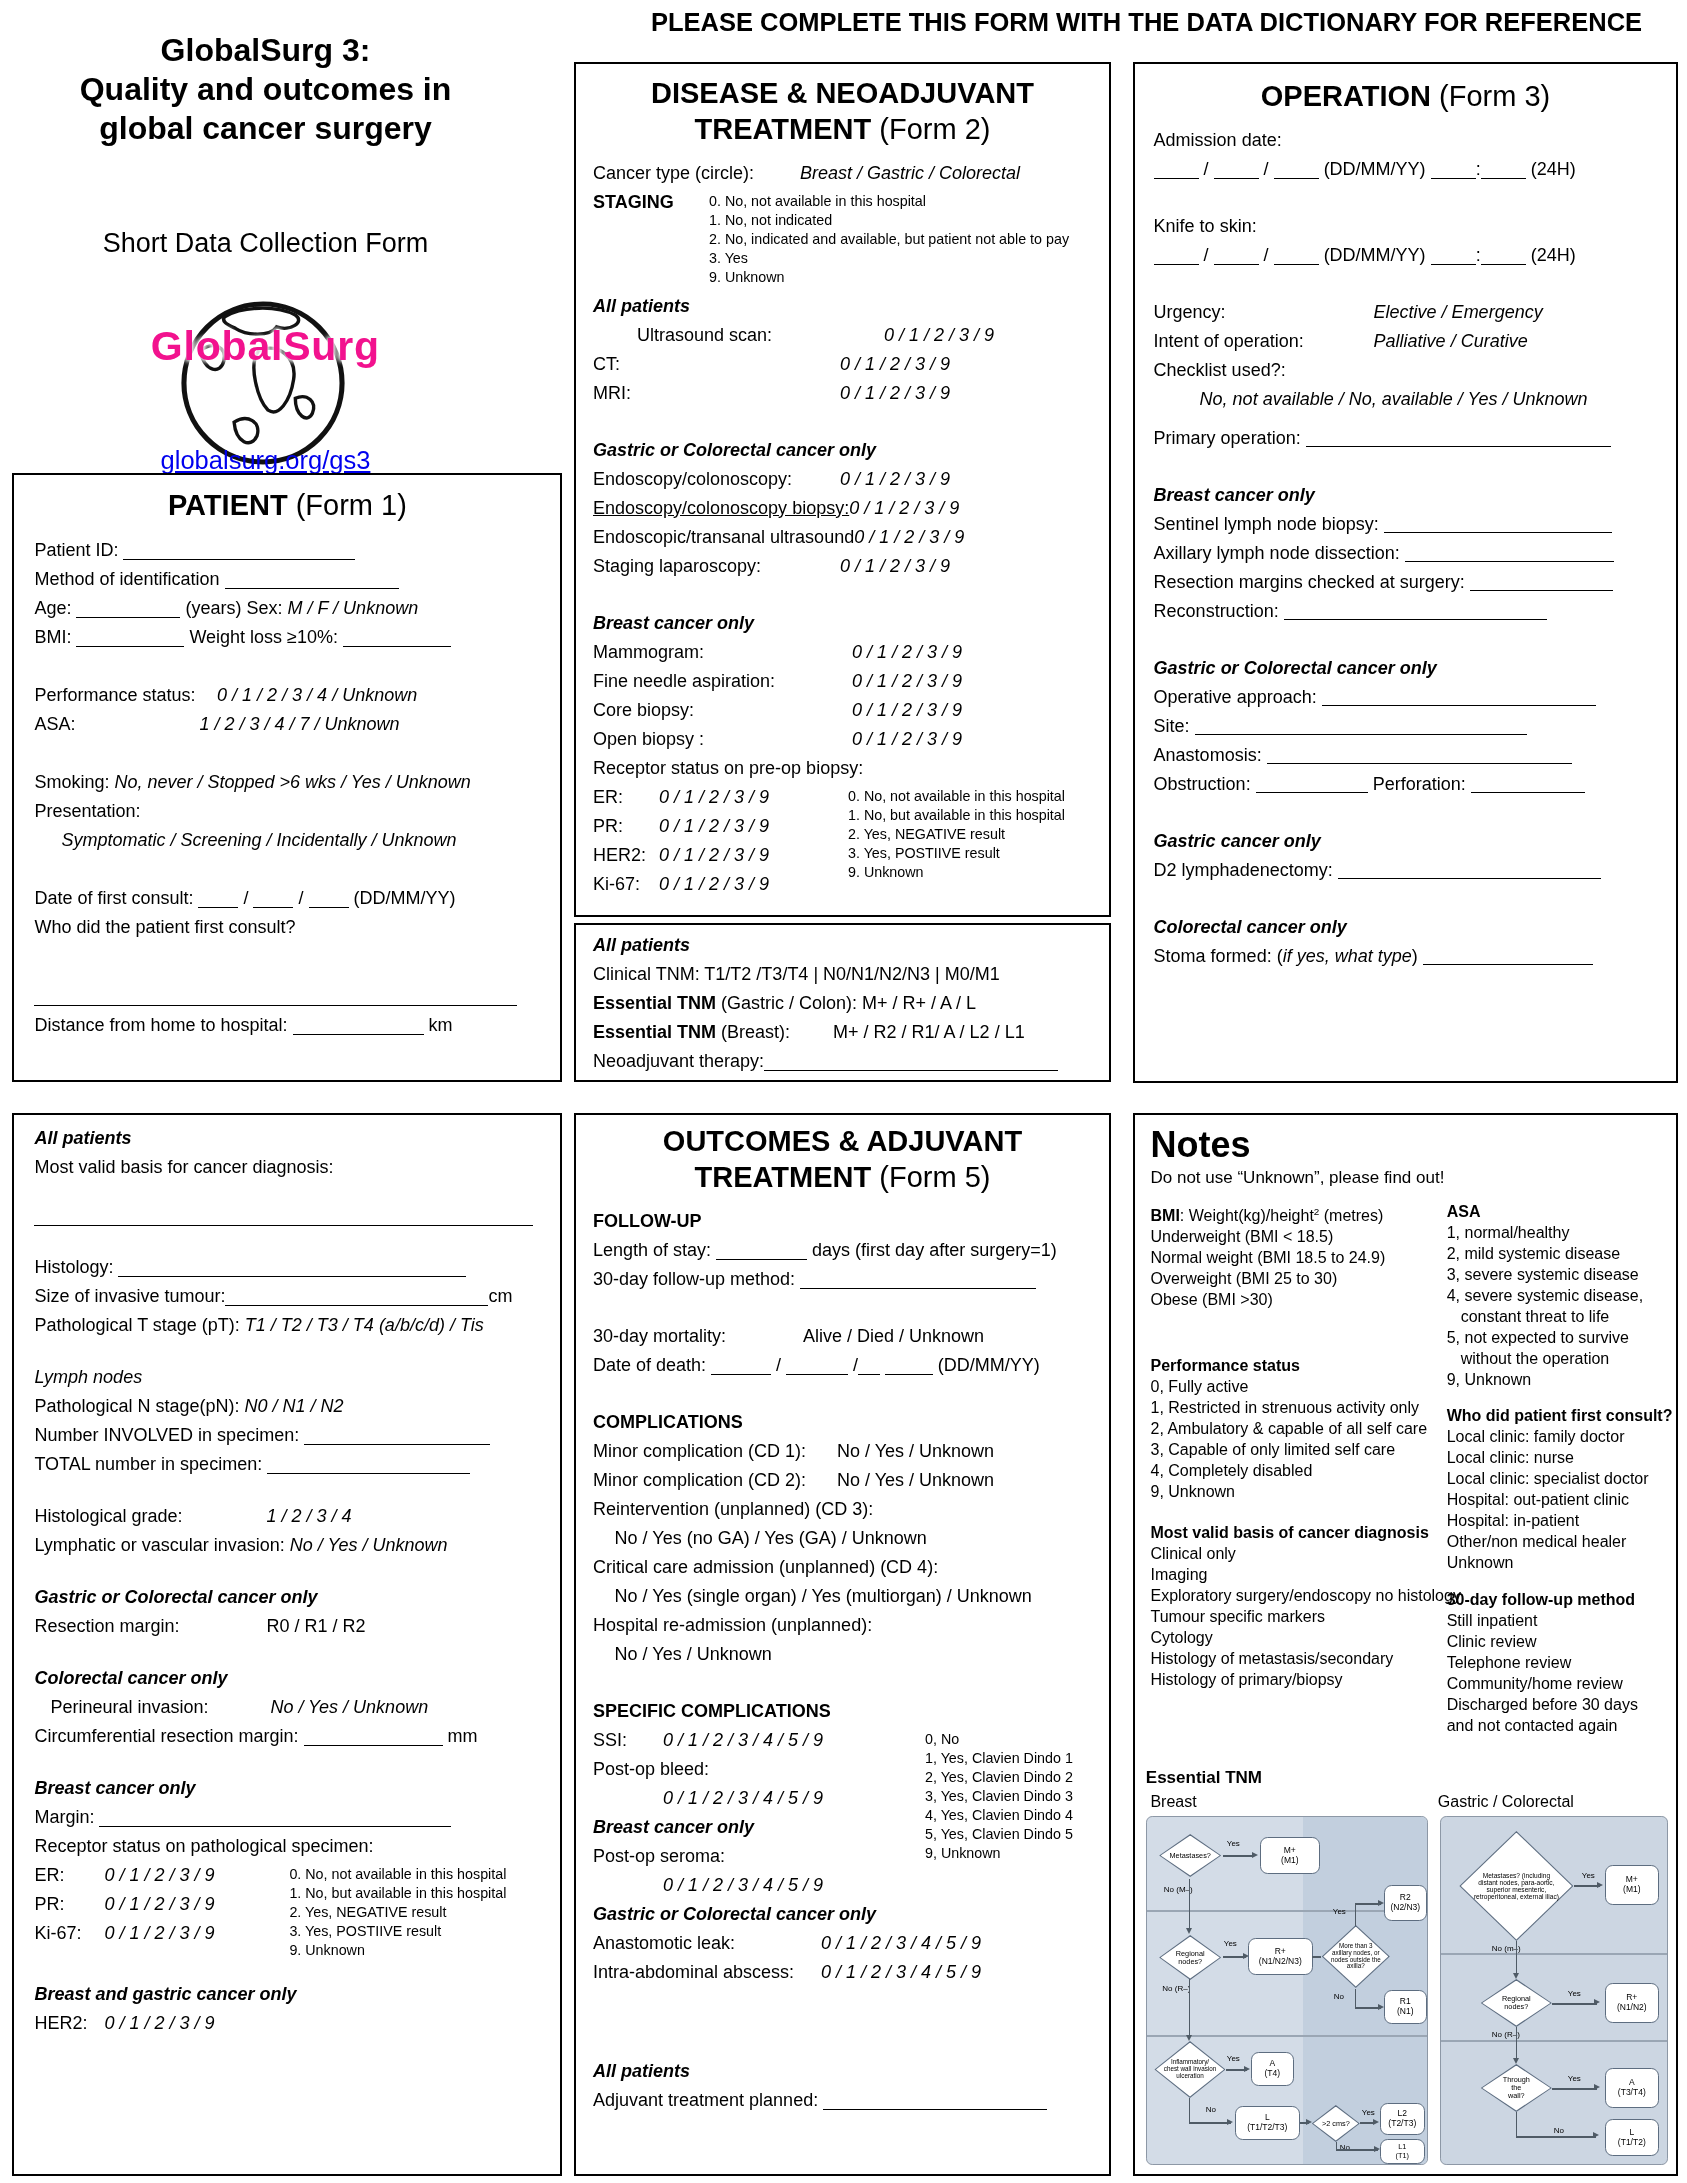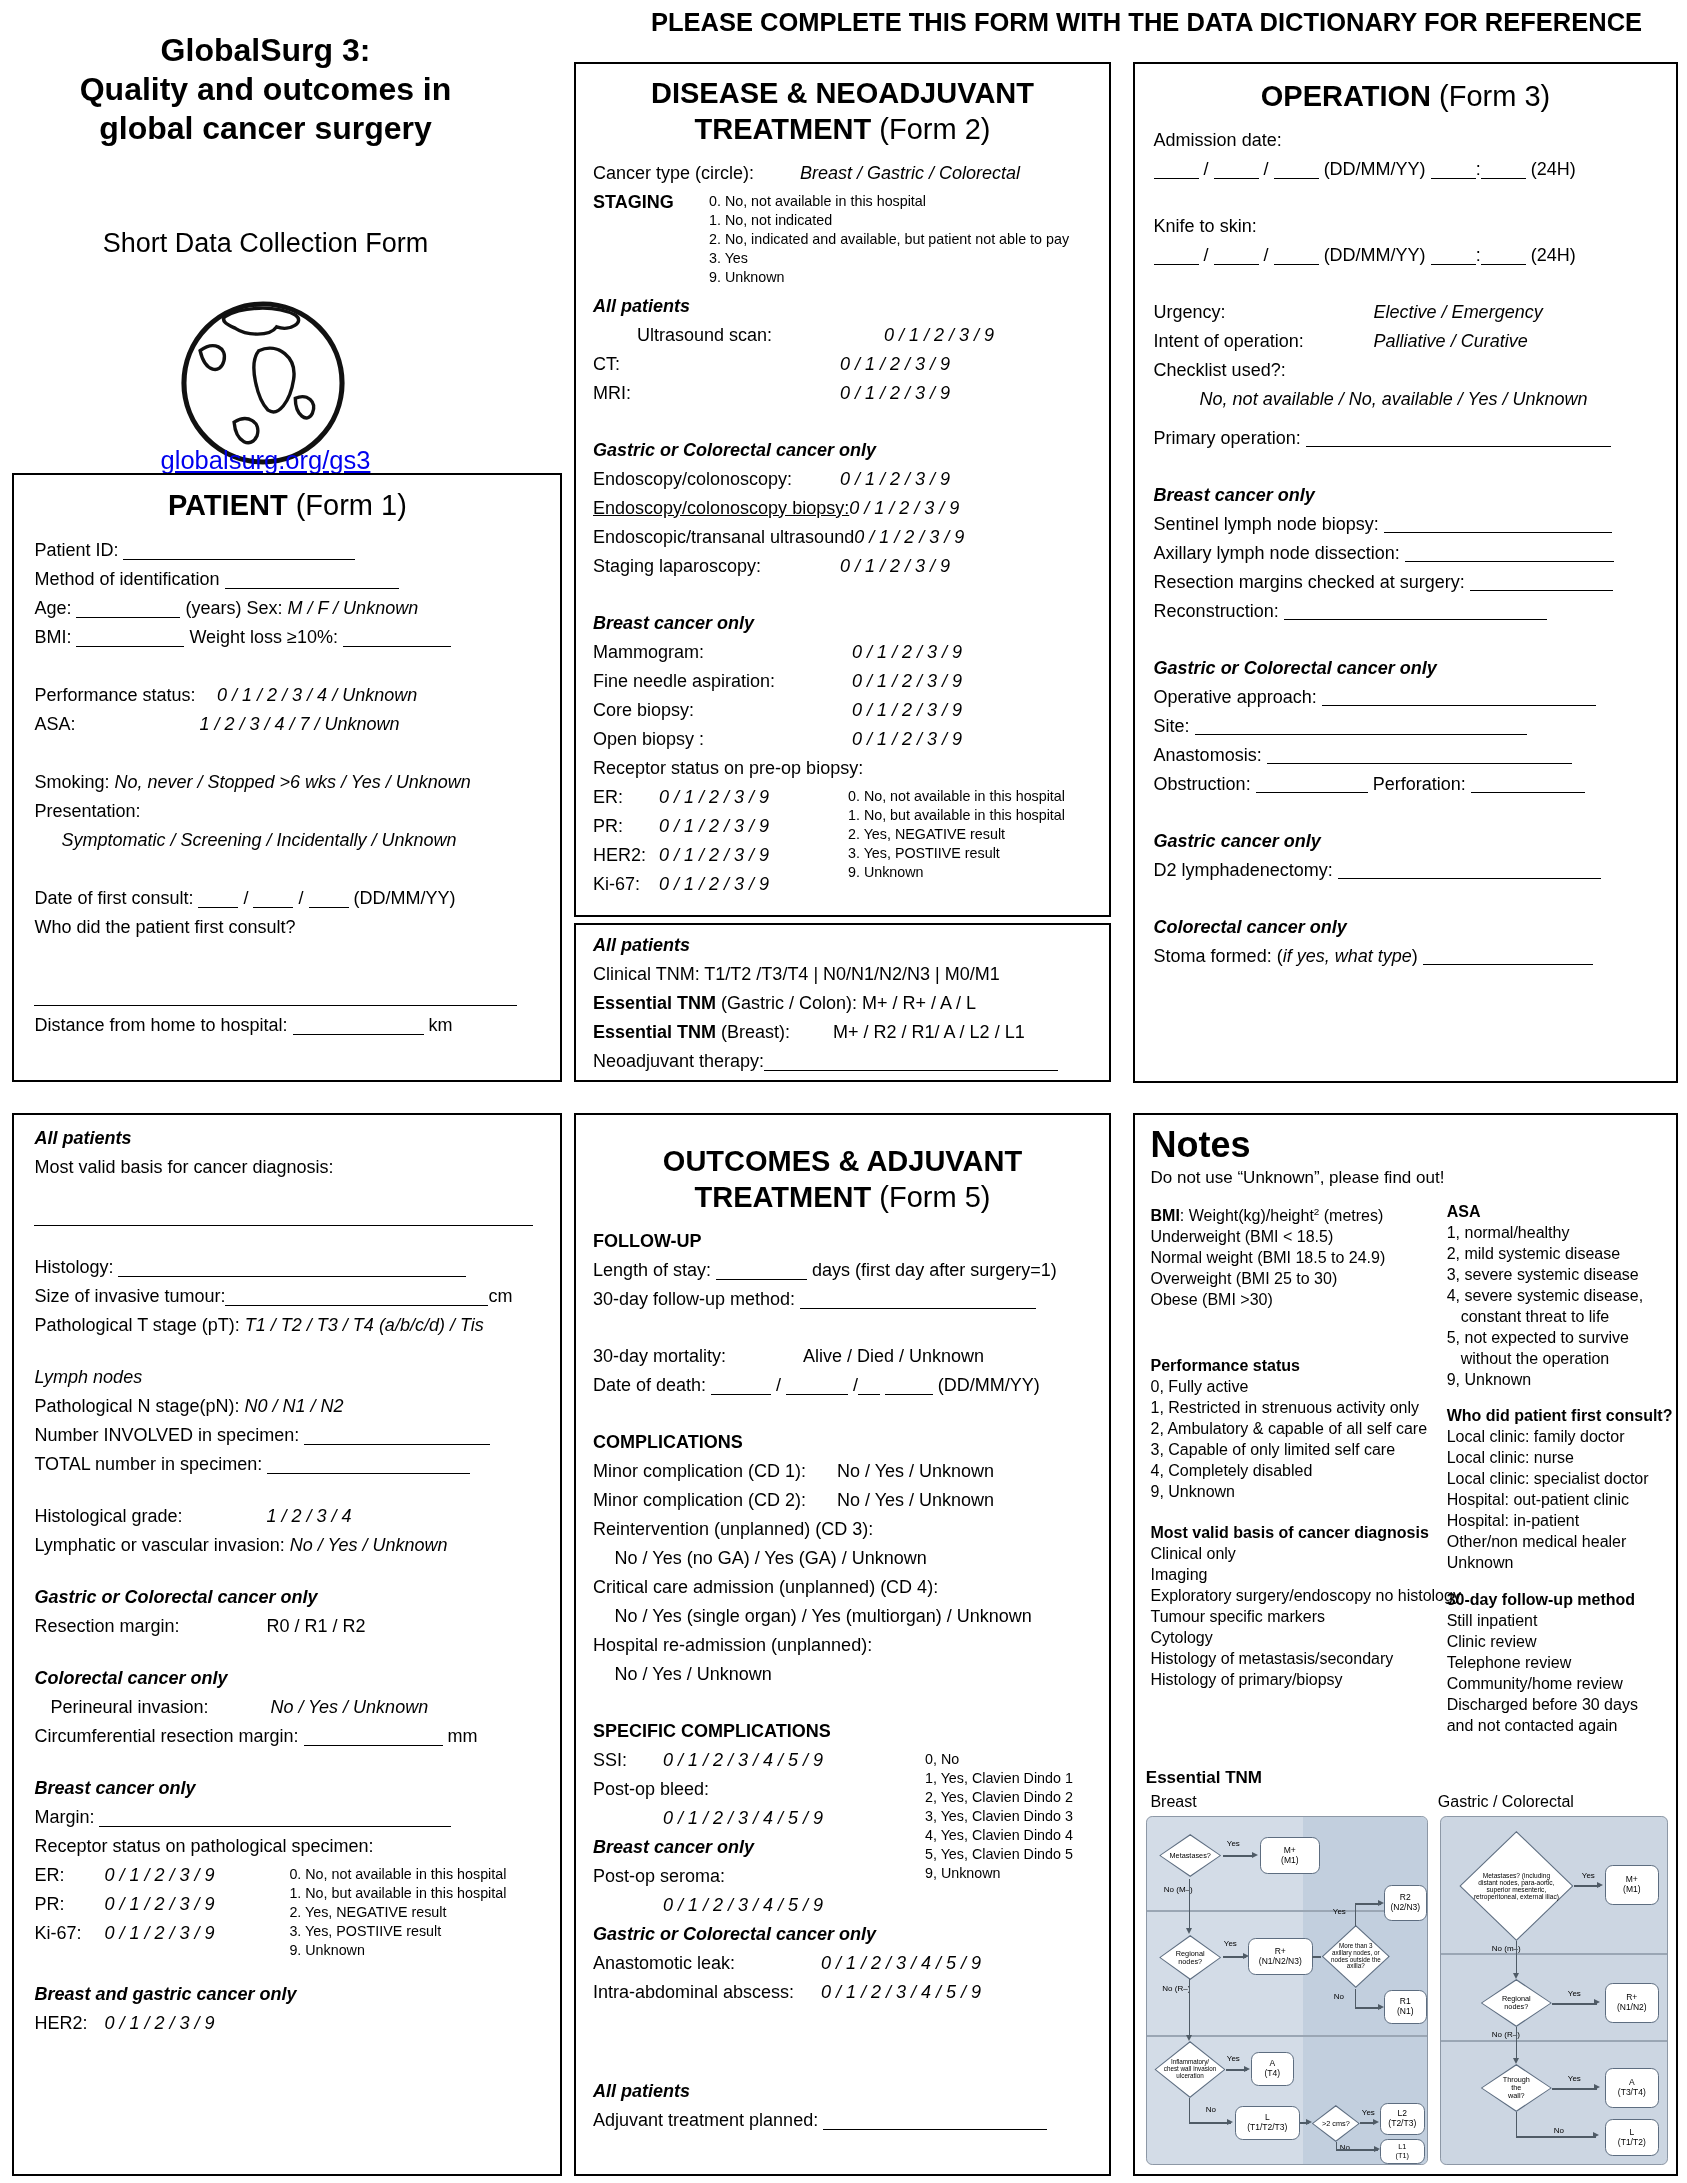--- a/index.html
+++ b/index.html
@@ -4,21 +4,21 @@
 <style>
   html,body{margin:0;padding:0}
   body{width:1688px;height:2183px;position:relative;background:#fff;color:#000;
        font-family:"Liberation Sans",sans-serif;}
   .box{position:absolute;border:2.3px solid #000;background:#fff;box-sizing:border-box;overflow:hidden}
   .patient{left:12.4px;top:473px;width:550px;height:609px;padding:9.3px 20px}
   .disease{left:574px;top:62px;width:537px;height:855px;padding:7.7px 17px}
   .tnmbox{left:574px;top:923px;width:537px;height:159px;padding:6.2px 17px}
   .operation{left:1133px;top:62px;width:545px;height:1021px;padding:10.8px 18.6px}
   .pathology{left:12.4px;top:1113px;width:550px;height:1063px;padding:9.3px 20px}
-  .outcomes{left:574px;top:1113px;width:537px;height:1063px;padding:25px 17px}
+  .outcomes{left:574px;top:1113px;width:537px;height:1063px;padding:5px 17px}
   .notes{left:1133px;top:1113px;width:545px;height:1063px;padding:9.3px 15.5px}
 
   .instruction{position:absolute;left:615px;top:7.7px;width:1063px;text-align:center;
                font-weight:bold;font-size:25.5px}
   .intro{position:absolute;left:43px;top:31px;width:445px;height:441px;text-align:center}
   .it1{font-size:32px;font-weight:bold;line-height:39px}
   .isub{position:absolute;left:0;top:197px;width:100%;font-size:27px;font-weight:normal}
   .globe{position:absolute;left:131px;top:267px;width:178px;height:170px}
   .logotext{position:absolute;left:19.3px;top:292px;width:406px;text-align:center;font-size:41px;
             font-weight:bold;color:#f2128e;letter-spacing:0.8px;
@@ -89,20 +89,21 @@
   <div class="globe">
     <svg viewBox="0 0 200 200" width="178" height="170">
       <circle cx="100" cy="100" r="93" fill="#fff" stroke="#111" stroke-width="6"></circle>
       <path d="M55,22 C75,10 115,8 138,20 C150,28 132,40 116,34 C108,46 80,44 68,36 C60,32 50,28 55,22 Z" fill="#fff" stroke="#111" stroke-width="4"></path>
       <path d="M95,62 C118,52 140,70 136,96 C132,122 118,140 106,132 C94,120 82,78 95,62 Z" fill="#fff" stroke="#111" stroke-width="4"></path>
       <path d="M26,62 C42,50 58,58 54,74 C50,90 32,88 26,62 Z" fill="#fff" stroke="#111" stroke-width="4"></path>
       <path d="M66,146 C82,136 98,146 93,162 C86,178 68,170 66,146 Z" fill="#fff" stroke="#111" stroke-width="4"></path>
       <path d="M138,118 C152,112 164,122 158,136 C152,148 138,138 138,118 Z" fill="#fff" stroke="#111" stroke-width="4"></path>
     </svg>
   </div>
+  <div class="logotext">GlobalSurg</div>
   <a class="weblink" href="#">globalsurg.org/gs3</a>
 </div>
 
 <section class="box patient">
   <h2 class="ft"><span class="bt">PATIENT</span><span> (Form 1)</span></h2>
   <div>
       <div class="line"><span>Patient ID: </span><span class="blank" style="width: 232px;"></span></div>
       <div class="line"><span>Method of identification </span><span class="blank" style="width: 174px;"></span></div>
       <div class="line"><span>Age: </span><span class="blank" style="width: 104px;"></span><span> (years)  Sex:   </span><span class="it">M  /  F  /  Unknown</span></div>
       <div class="line"><span>BMI: </span><span class="blank" style="width: 108px;"></span><span> Weight loss ≥10%: </span><span class="blank" style="width: 108px;"></span></div>

